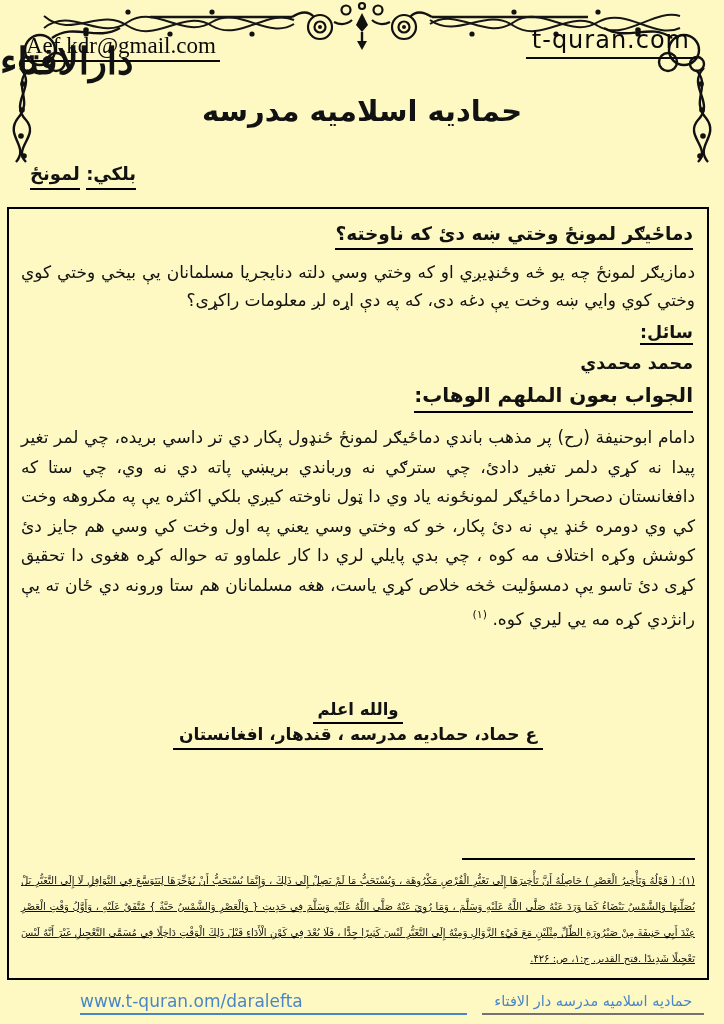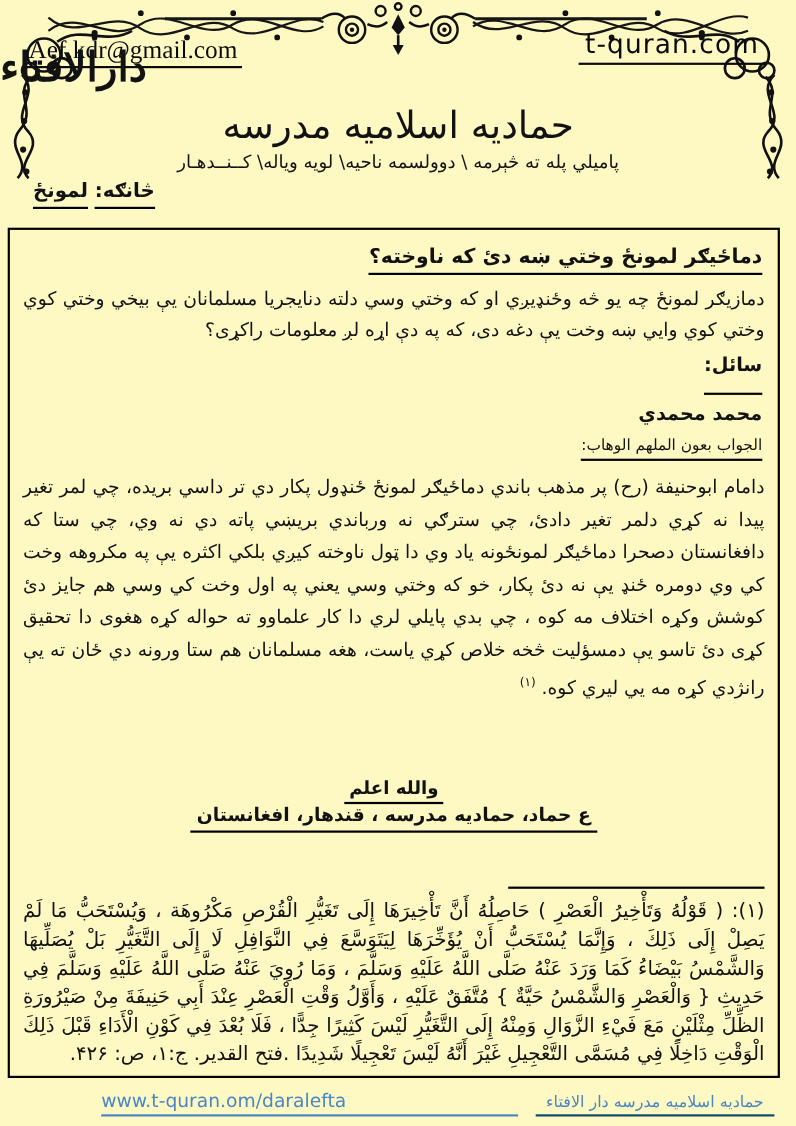--- a/index.html
+++ b/index.html
@@ -28,21 +28,21 @@
     font-size:24px;letter-spacing:1px;color:#0a0a0a;
     border-bottom:2px solid #0a0a0a;padding:0 6px 3px 6px;
     text-decoration:none;
   }
   .org-title{
     position:absolute;top:40px;left:0;width:100%;
     text-align:left;font-size:37px;font-weight:bold;font-family:Liberation Serif, serif;
   }
   .school-name{
     position:absolute;top:94px;left:0;width:100%;
-    text-align:center;font-size:34px;font-weight:normal;
+    text-align:center;font-size:29px;font-weight:bold;
   }
   .address{
     position:absolute;top:138px;left:0;width:100%;
     text-align:center;font-size:16.5px;
   }
   .fatwa-no{
     position:absolute;top:163px;right:22px;
     font-size:18px;font-weight:bold;
     border-bottom:2px solid #000;padding:0 2px 4px 14px;
   }
@@ -65,26 +65,26 @@
     font-size:18.5px;font-weight:bold;
     border-bottom:2px solid #000;padding-bottom:4px;
     margin:4px 2px 8px 0;
   }
   .q-body{
     margin:0;font-size:17px;line-height:28px;
     text-align:justify;
   }
   .asker-label{
     display:inline-block;font-size:17.5px;font-weight:bold;
-    border-bottom:2px solid #000;padding-bottom:15px;
+    border-bottom:2px solid #000;padding-bottom:1px;
     margin:8px 2px 6px 0;
   }
   .asker-name{font-size:17.5px;font-weight:bold;margin:2px 2px 0 0;}
   .a-heading{
-    display:inline-block;font-size:14px;font-weight:normal;
+    display:inline-block;font-size:20px;font-weight:bold;
     border-bottom:2px solid #000;padding-bottom:4px;
     margin:10px 2px 8px 0;
   }
   .a-body{
     margin:2px 0 0 0;font-size:17px;line-height:29.5px;
     text-align:justify;
   }
   .a-body sup{font-size:11px;}
   .closing{margin-top:66px;text-align:center;}
   .closing .line1{
@@ -98,37 +98,38 @@
     display:inline-block;font-size:17px;font-weight:bold;
     border-bottom:2px solid #000;padding:0 6px 4px 6px;
   }
   .footnote{
     position:absolute;bottom:6px;left:12px;right:12px;
   }
   .fn-sep{
     width:233px;border-top:2px solid #000;margin-bottom:8px;
   }
   .fn-text{
-    margin:0;font-size:18px;line-height:26px;
+    margin:0;font-size:10px;line-height:26px;
     text-align:justify;
+    text-decoration:underline;
   }
 
   
   .footer{
-    position:absolute;top:991px;left:92px;right:20px;
+    position:absolute;top:991px;left:80px;right:20px;
     display:flex;justify-content:space-between;align-items:center;
   }
   .footer .link-wrap{
     flex:0 0 62%;
     border-bottom:2px solid #4a86c6;
     padding-bottom:2px;
   }
   .footer .org-wrap{
     flex:0 0 35.5%;
-    border-bottom:2px solid #0c4a6e;
+    border-bottom:2px solid #737373;
     padding-bottom:3px;text-align:center;
   }
   .footer a{color:#4a86c6;text-decoration:none;}
   .footer .url{font-size:17px;font-family:"DejaVu Sans",sans-serif;}
   .footer .org{font-size:14.5px;}
   [dir="rtl"]{unicode-bidi:embed;}
 </style>
 </head>
 <body>
 
@@ -212,24 +213,23 @@
         <circle cx="86" cy="30" r="2.8"></circle>
       </g>
     </g>
   </svg>
 
   <a class="email" href="#">Aef.kdr@gmail.com</a>
   <a class="website" href="#">t-quran.com</a>
 
   <div class="org-title" dir="rtl">دارالافتاء</div>
   <div class="school-name" dir="rtl">حماديه اسلاميه مدرسه</div>
-  <div class="address" dir="rtl">پاميلي پله ته څېرمه \ دوولسمه ناحيه\ لويه وياله\ کــنــدهـار</div>
 
   <div class="category" dir="rtl">
-    <span class="u">څانګه:</span>
+    <span class="u">بلکي:</span>
     <span class="u">لمونځ</span>
   </div>
 
   <div class="main-box" dir="rtl">
 
     <div>
       <span class="q-heading">دماځيګر لمونځ وختي ښه دئ که ناوخته؟</span>
     </div>
 
     <p class="q-body">دمازيګر لمونځ چه يو څه وځنډيږي او که وختي وسي دلته دنايجريا مسلمانان يې بيخي وختي کوي وختي کوي وايي ښه وخت يې دغه دی، که په دې اړه لږ معلومات راکړی؟</p>

